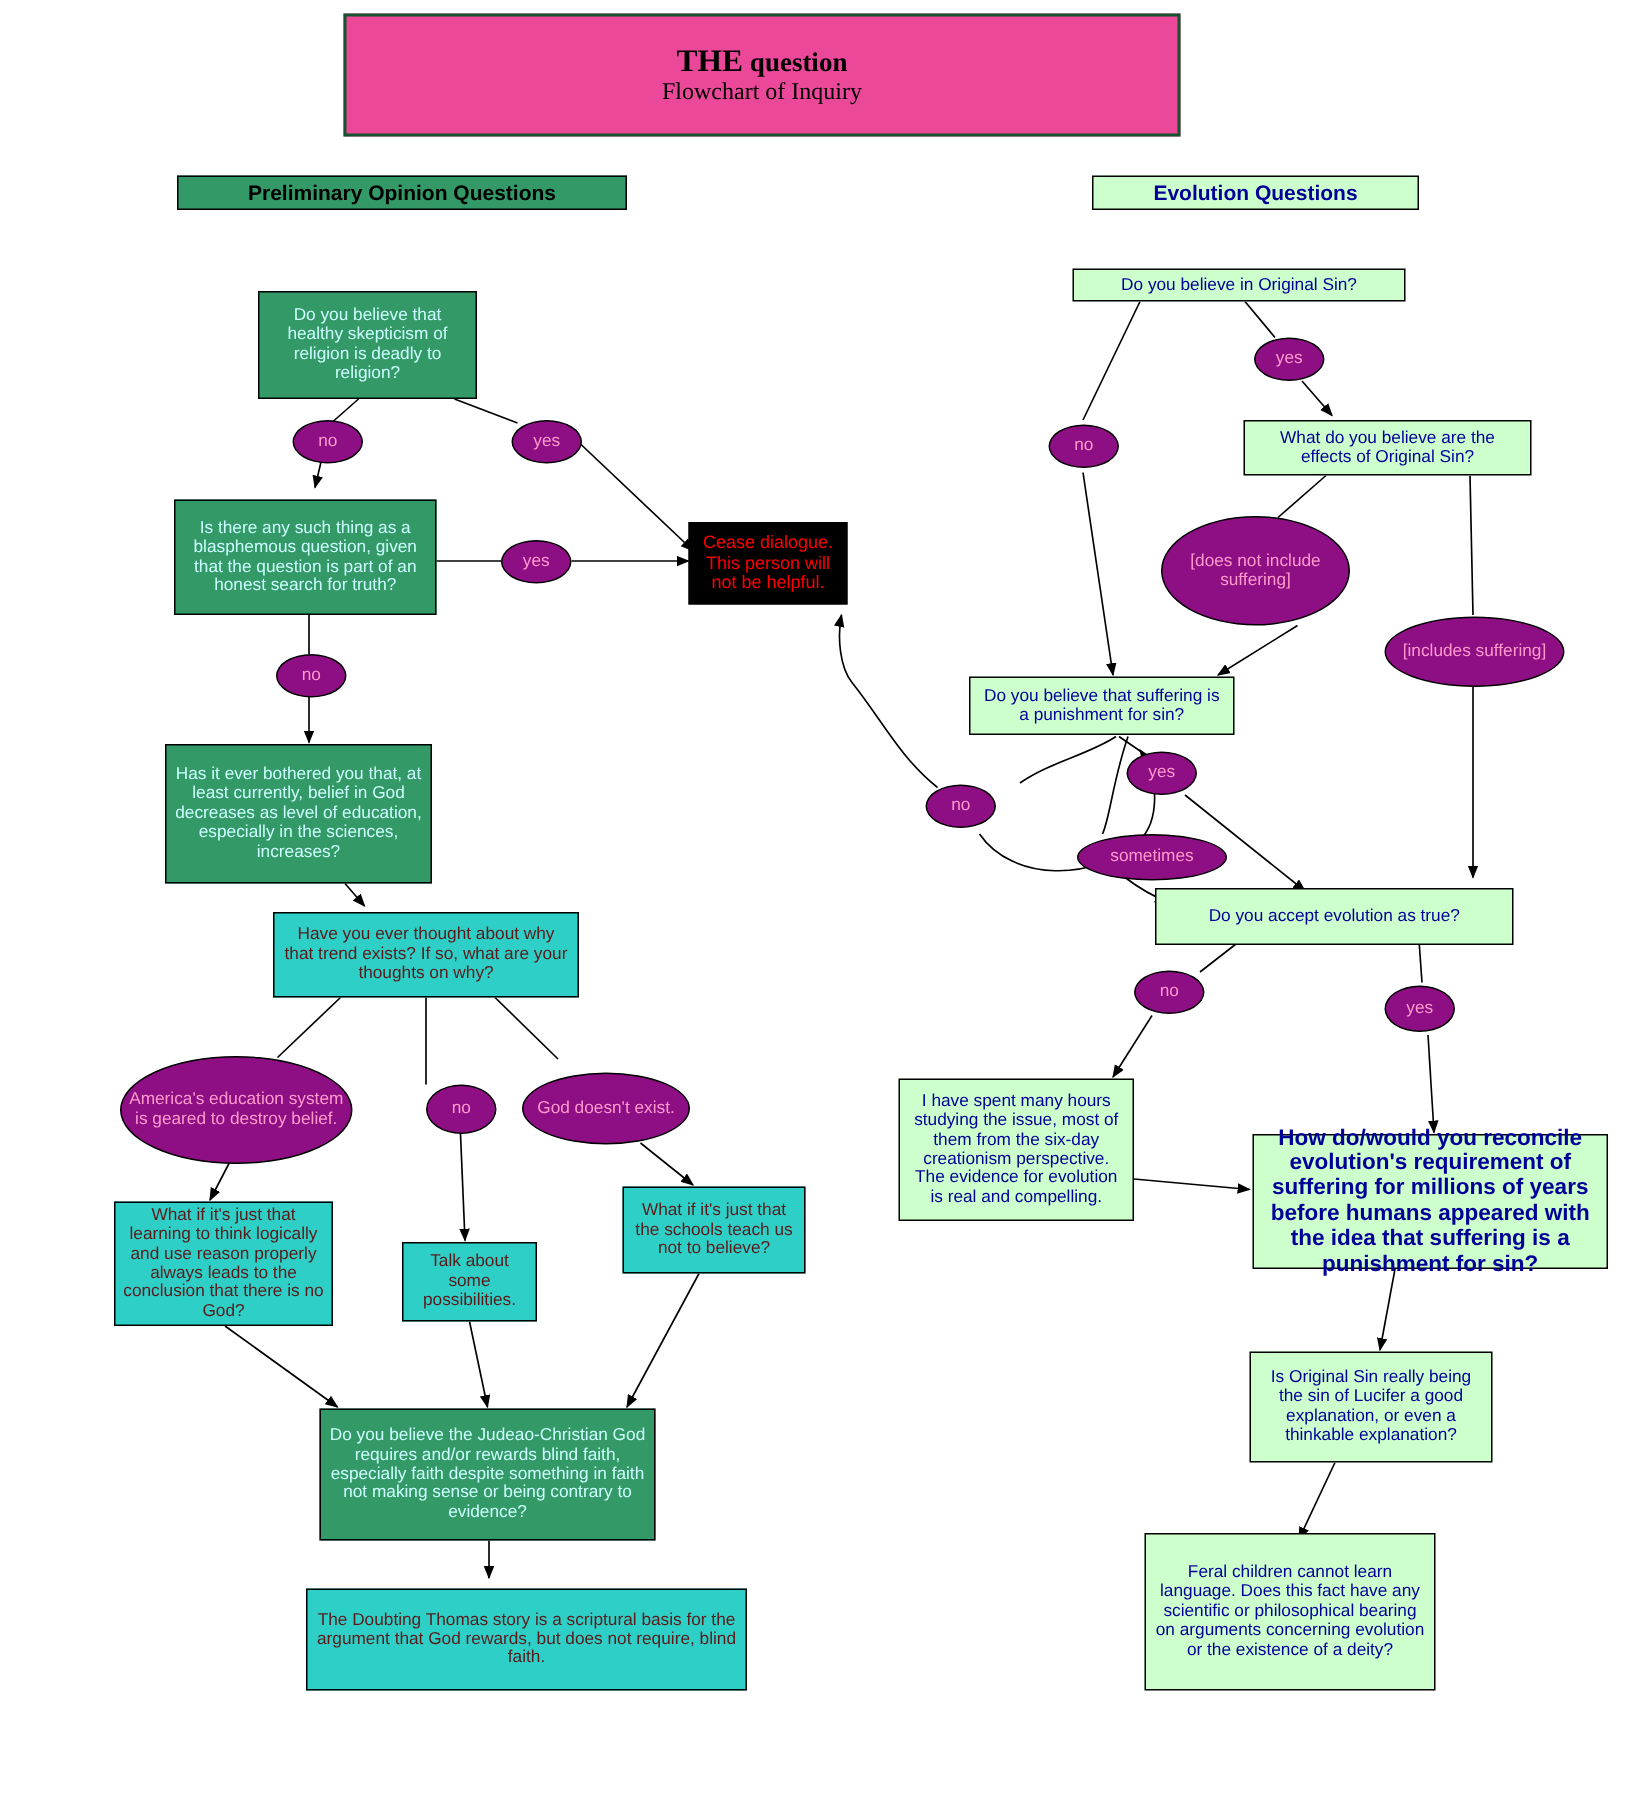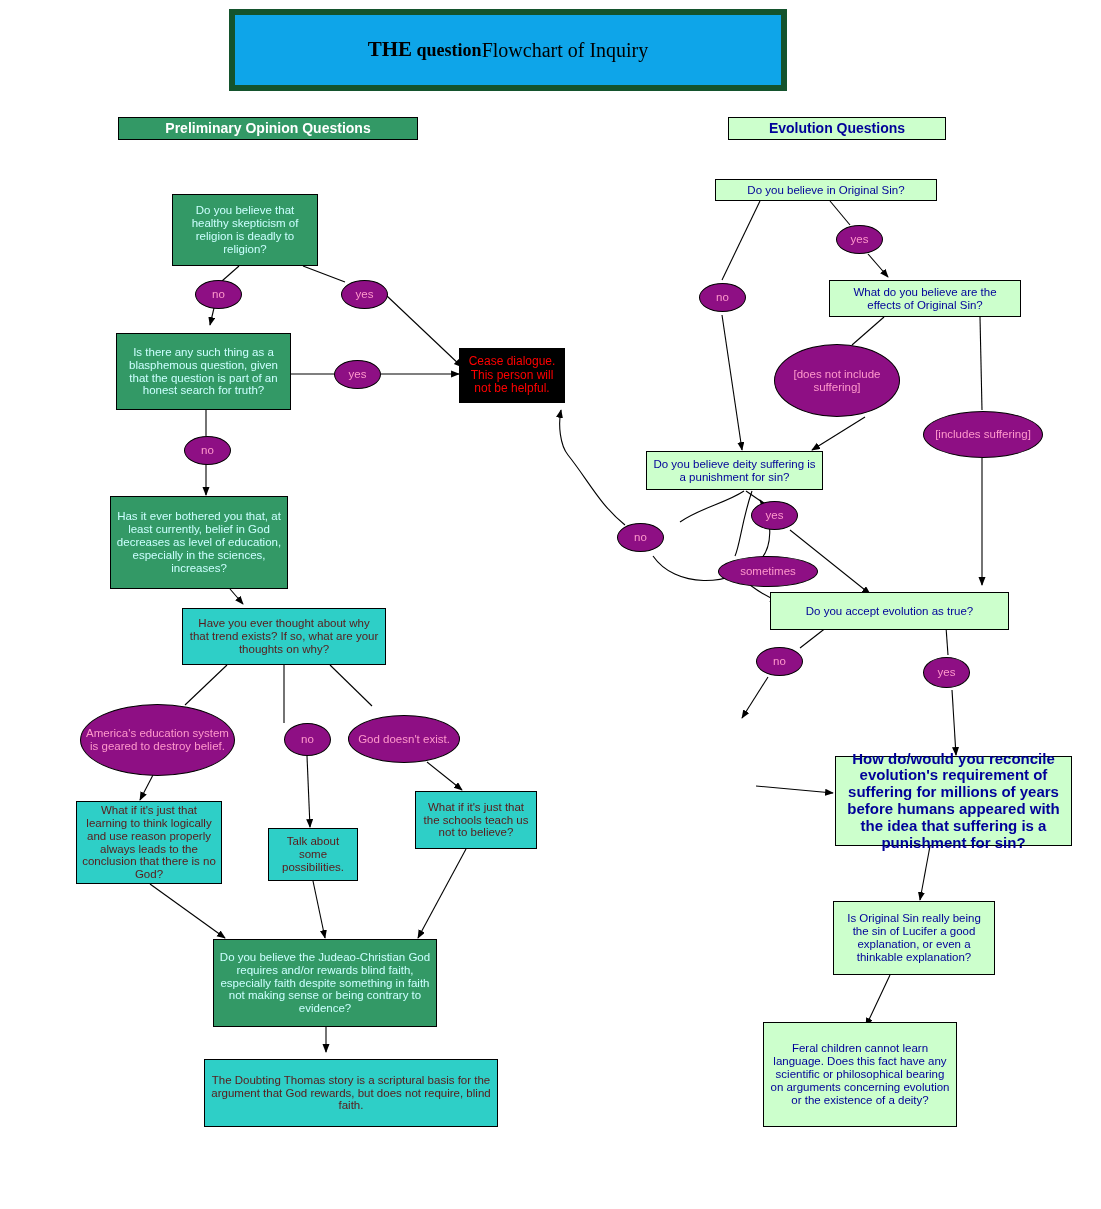--- a/index.html
+++ b/index.html
@@ -5,29 +5,29 @@
   html,body{margin:0;padding:0;background:#ffffff;}
   body{font-family:"Liberation Sans", sans-serif;}
   #canvas{position:relative;width:1101px;height:1209px;background:#ffffff;overflow:hidden;}
   svg#edges{position:absolute;left:0;top:0;width:1101px;height:1209px;pointer-events:none;}
 
   .node{position:absolute;box-sizing:border-box;display:flex;align-items:center;justify-content:center;text-align:center;line-height:1.12;}
   .box{border:1px solid #000000;}
   .ell{border:1px solid #000000;border-radius:50%;}
 
   
-  .title-box{background:#0ea5e9;border:6px solid #14532d;font-family:"Liberation Serif", serif;color:#000000;
-             flex-direction:row;}
+  .title-box{background:#ec4899;border:2px solid #14532d;font-family:"Liberation Serif", serif;color:#000000;
+             flex-direction:column;}
   .title-l1{font-size:21px;font-weight:bold;letter-spacing:0px;}
   .title-l1 .small{font-size:18px;font-weight:bold;}
-  .title-l2{font-size:20px;font-weight:normal;margin-top:1px;}
+  .title-l2{font-size:16px;font-weight:normal;margin-top:1px;}
 
   
   .hdr{border:1px solid #000000;font-size:14px;font-weight:bold;}
-  .hdr-left{background:#339966;color:#ffffff;}
+  .hdr-left{background:#339966;color:#000000;}
   .hdr-right{background:#ccffcc;color:#000099;}
 
   
   .green{background:#339966;color:#ccffff;font-size:11.5px;}
   .cyan{background:#2ecfc7;color:#5a1a1a;font-size:11.5px;}
   .black{background:#000000;color:#ff0000;font-size:12px;}
   .purple{background:#8e0f84;color:#ff99cc;font-size:11.5px;}
 
   
   .lgreen{background:#ccffcc;color:#000099;font-size:11.5px;}
@@ -144,34 +144,35 @@
   <div class="node ell purple" style="left:836px;top:225px;width:47px;height:29px;">yes</div>
 
   <div class="node ell purple" style="left:699px;top:283px;width:47px;height:29px;">no</div>
 
   <div class="node box lgreen pad" style="left:829px;top:280px;width:192px;height:37px;">What do you believe are the effects of Original Sin?</div>
 
   <div class="node ell purple pad" style="left:923px;top:411px;width:120px;height:47px;">[includes suffering]</div>
 
   <div class="node ell purple pad" style="left:774px;top:344px;width:126px;height:73px;">[does not include suffering]</div>
 
-  <div class="node box lgreen pad" style="left:646px;top:451px;width:177px;height:39px;">Do you believe deity suffering is a punishment for sin?</div>
+  <div class="node box lgreen pad" style="left:646px;top:451px;width:177px;height:39px;">Do you believe that suffering is a punishment for sin?</div>
 
   <div class="node ell purple" style="left:617px;top:523px;width:47px;height:29px;">no</div>
 
   <div class="node ell purple" style="left:751px;top:501px;width:47px;height:29px;">yes</div>
 
   <div class="node ell purple pad" style="left:718px;top:556px;width:100px;height:31px;">sometimes</div>
 
   <div class="node box lgreen pad" style="left:770px;top:592px;width:239px;height:38px;">Do you accept evolution as true?</div>
 
   <div class="node ell purple" style="left:756px;top:647px;width:47px;height:29px;">no</div>
 
   <div class="node ell purple" style="left:923px;top:657px;width:47px;height:31px;">yes</div>
 
+  <div class="node box lgreen pad" style="left:599px;top:719px;width:157px;height:95px;">I have spent many hours studying the issue, most of them from the six-day creationism perspective. The evidence for evolution is real and compelling.</div>
 
   <div class="node box lgreen bold pad" style="left:835px;top:756px;width:237px;height:90px;">How do/would you reconcile evolution's requirement of suffering for millions of years before humans appeared with the idea that suffering is a punishment for sin?</div>
 
   <div class="node box lgreen pad" style="left:833px;top:901px;width:162px;height:74px;">Is Original Sin really being the sin of Lucifer a good explanation, or even a thinkable explanation?</div>
 
   <div class="node box lgreen pad" style="left:763px;top:1022px;width:194px;height:105px;">Feral children cannot learn language. Does this fact have any scientific or philosophical bearing on arguments concerning evolution or the existence of a deity?</div>
 
 </div>
 
 </body></html>

